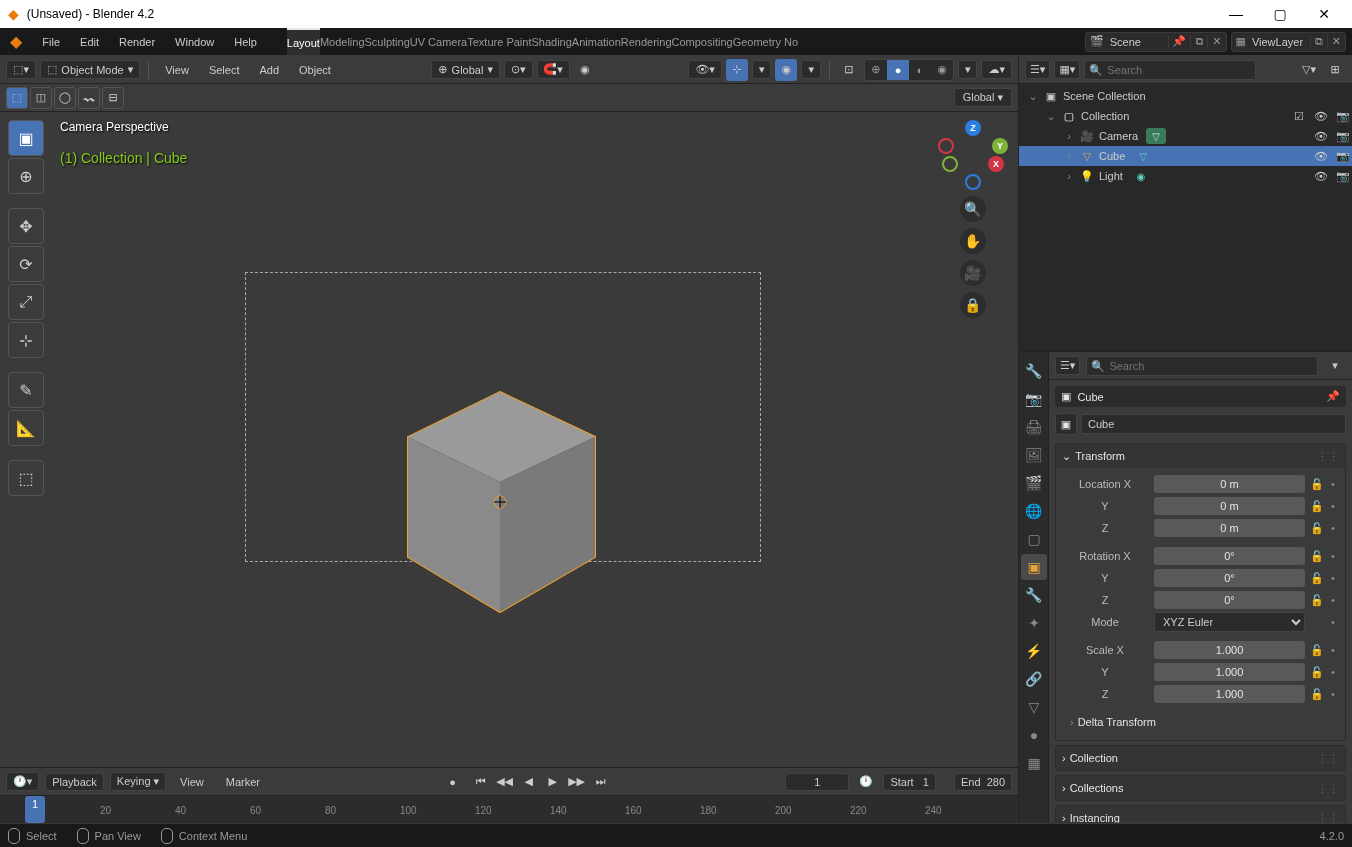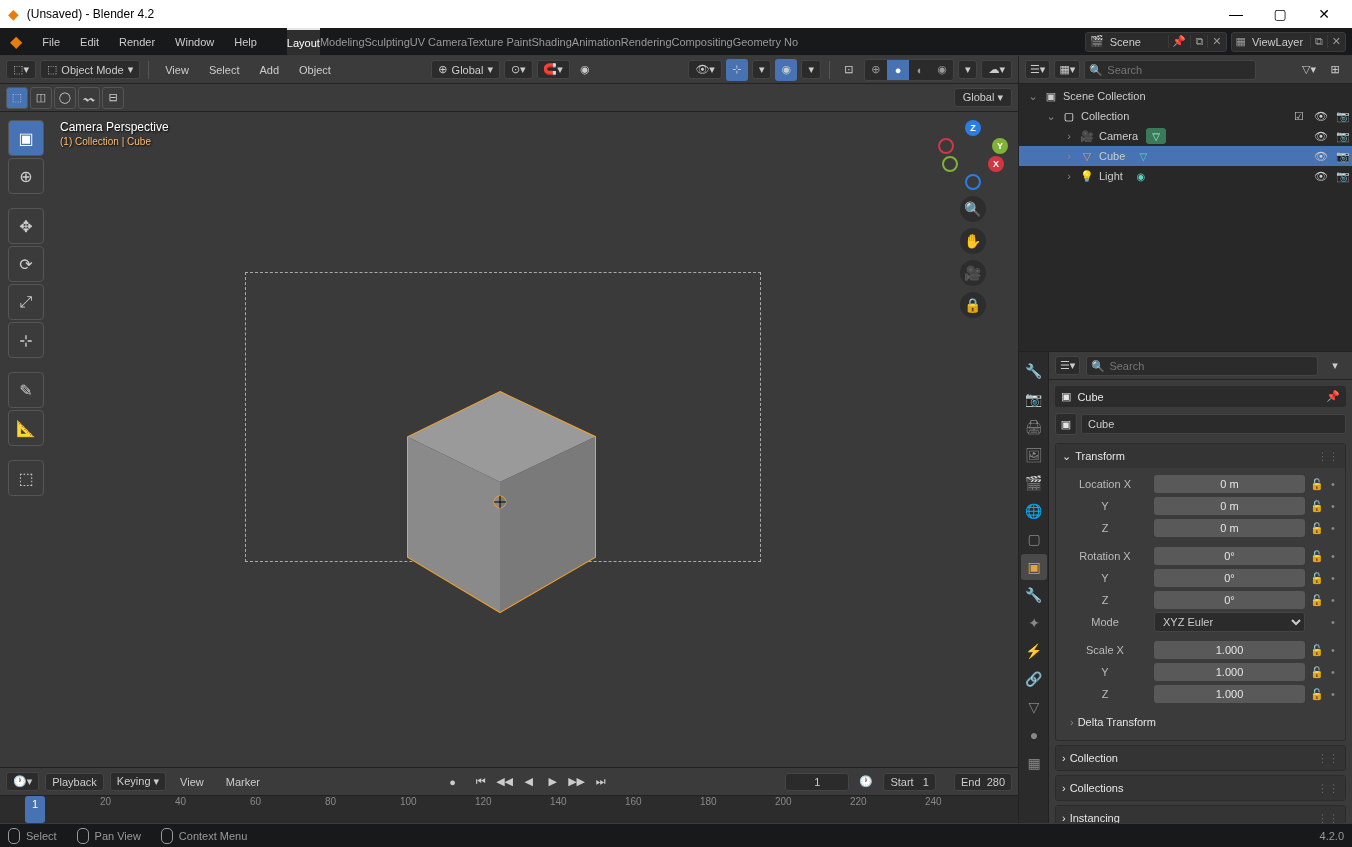--- a/index.html
+++ b/index.html
@@ -40,21 +40,21 @@
 
 .selrow{height:28px;background:#3b3b3b;display:flex;align-items:center;padding:0 6px;gap:2px;border-bottom:1px solid #222}
 .selrow .selbtn{width:22px;height:22px;display:flex;align-items:center;justify-content:center;color:#ccc;border:1px solid #555;border-radius:3px}
 .selrow .selbtn.active{background:#4772b3}
 .selrow .spacer{flex:1}
 .selrow .opt{background:#2b2b2b;border:1px solid #444;border-radius:3px;padding:2px 8px;color:#ccc}
 
 .viewport3d{flex:1;background:#3a3a3a;position:relative;overflow:hidden}
 .overlay-text{position:absolute;top:8px;left:60px;text-shadow:1px 1px 2px #000}
 .overlay-text .l1{color:#fff;font-size:12px}
-.overlay-text .l2{color:#fdba74;font-size:10px;margin-top:2px}
+.overlay-text .l2{color:#84cc16;font-size:14px;margin-top:16px}
 
 .lefttools{position:absolute;top:8px;left:8px;display:flex;flex-direction:column;gap:2px}
 .tool{width:36px;height:36px;background:#3b3b3b;border:1px solid #555;border-radius:4px;display:flex;align-items:center;justify-content:center;color:#ccc;font-size:16px}
 .tool.active{background:#4772b3;color:#fff}
 .toolgap{height:10px}
 
 .rwidgets{position:absolute;top:8px;right:10px;display:flex;flex-direction:column;gap:6px;align-items:center}
 .gizmo{width:70px;height:70px;position:relative}
 .gizmo .axis{position:absolute;font-size:9px;font-weight:bold;width:16px;height:16px;border-radius:50%;display:flex;align-items:center;justify-content:center}
 .gizmo .ax-z{background:#2a7de1;color:#fff;top:0;left:27px}
@@ -78,21 +78,21 @@
 .tlhdr{height:28px;display:flex;align-items:center;padding:0 6px;gap:6px;border-bottom:1px solid #222}
 .tlhdr .dd{background:#2b2b2b;border:1px solid #444;border-radius:3px;padding:2px 6px;color:#ccc}
 .tlhdr .ml2{padding:0 8px;color:#ccc}
 .tlhdr .spacer{flex:1}
 .tlhdr .playctrl{display:flex;gap:2px}
 .tlhdr .pbtn{width:22px;height:22px;display:flex;align-items:center;justify-content:center;color:#ccc}
 .tlhdr .frame{background:#2b2b2b;border:1px solid #444;border-radius:3px;padding:2px 28px;color:#ccc}
 .tlhdr .range{display:flex;gap:18px}
 .tlhdr .rbox{background:#2b2b2b;border:1px solid #444;border-radius:3px;padding:2px 6px;color:#ccc}
 .tlruler{flex:1;background:#2c2c2c;position:relative}
-.tlruler .tick{position:absolute;top:0;color:#888;font-size:10px}
+.tlruler .tick{position:absolute;top:9px;color:#888;font-size:10px}
 .tlruler .curframe{position:absolute;top:0;bottom:0;width:20px;background:#4772b3;color:#fff;display:flex;align-items:flex-start;justify-content:center;padding-top:2px;border-radius:3px;left:25px}
 
 .statusbar{height:24px;background:#18191b;border-top:1px solid #3a3a3a;display:flex;align-items:center;padding:0 8px;gap:20px;color:#999}
 .statusbar .sitem{display:flex;align-items:center;gap:6px}
 .statusbar .mouse{width:12px;height:16px;border:1px solid #999;border-radius:5px}
 .statusbar .spacer{flex:1}
 
 .rightpanels{width:334px;display:flex;flex-direction:column;background:#3b3b3b;border-left:1px solid #222}
 
 .outliner{height:296px;display:flex;flex-direction:column;border-bottom:1px solid #222}

